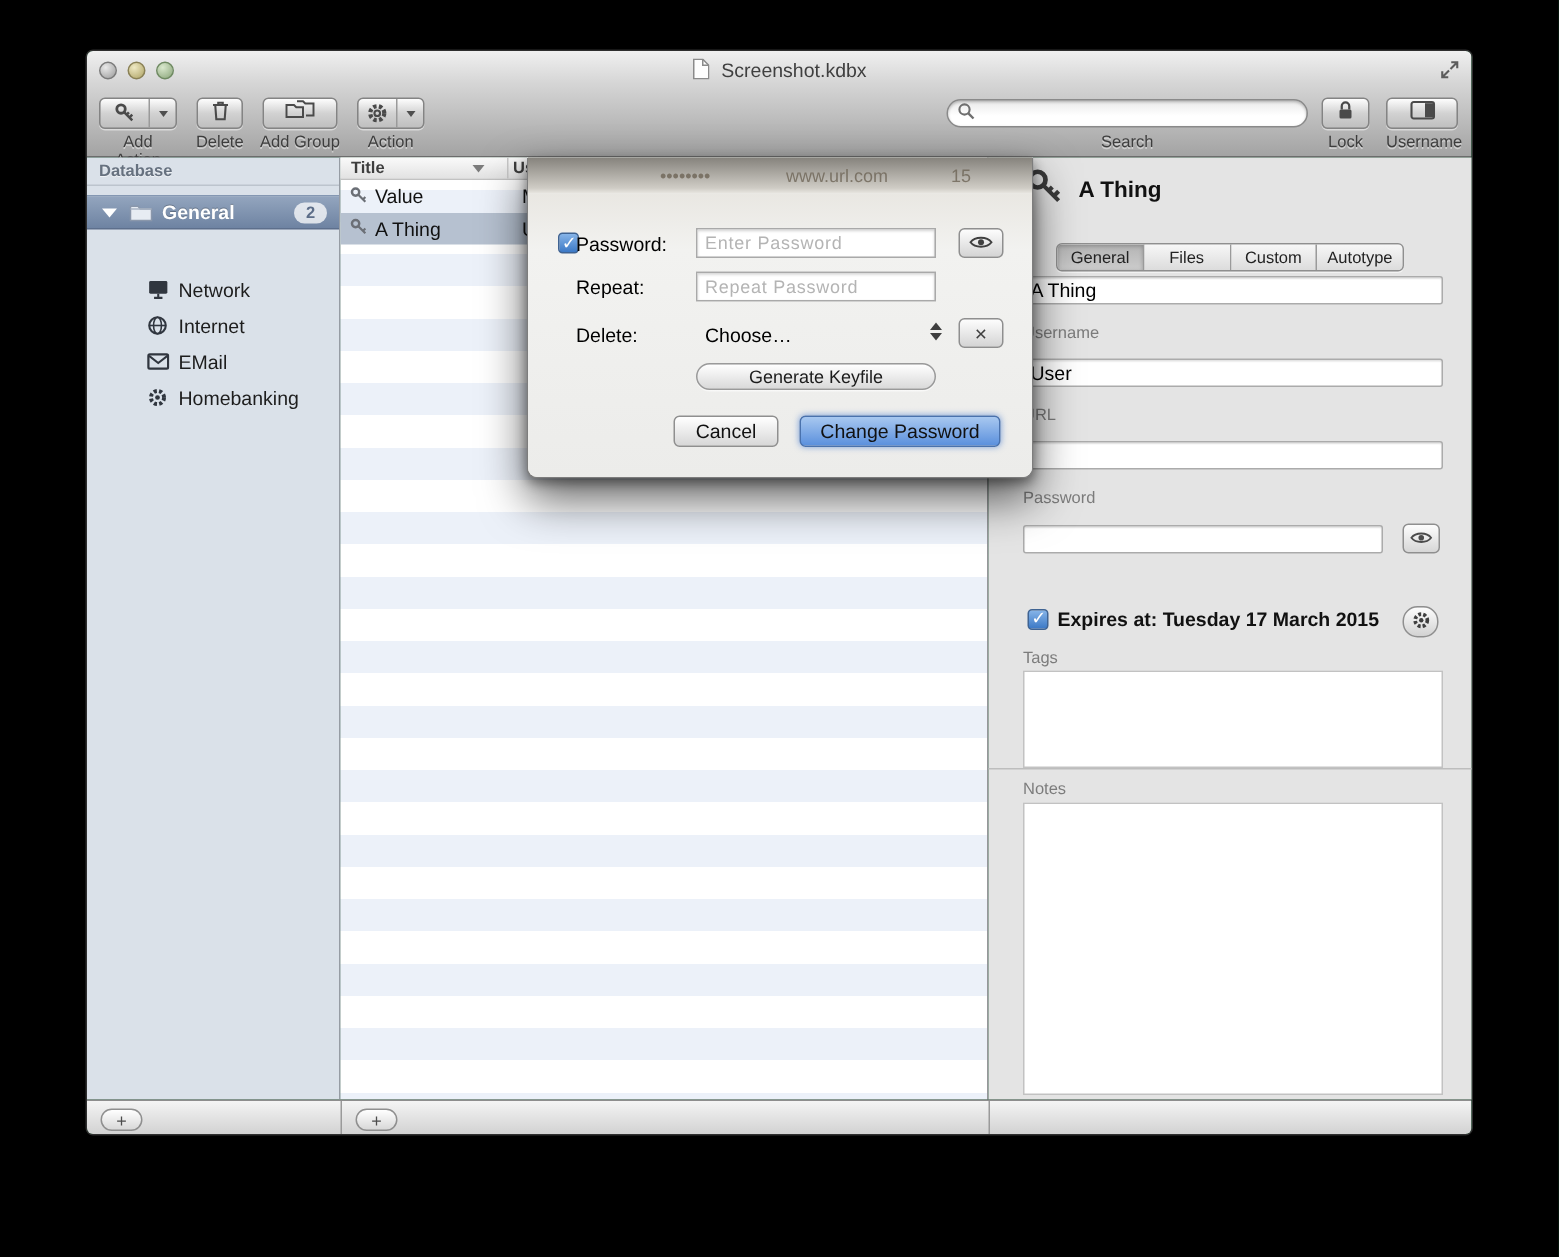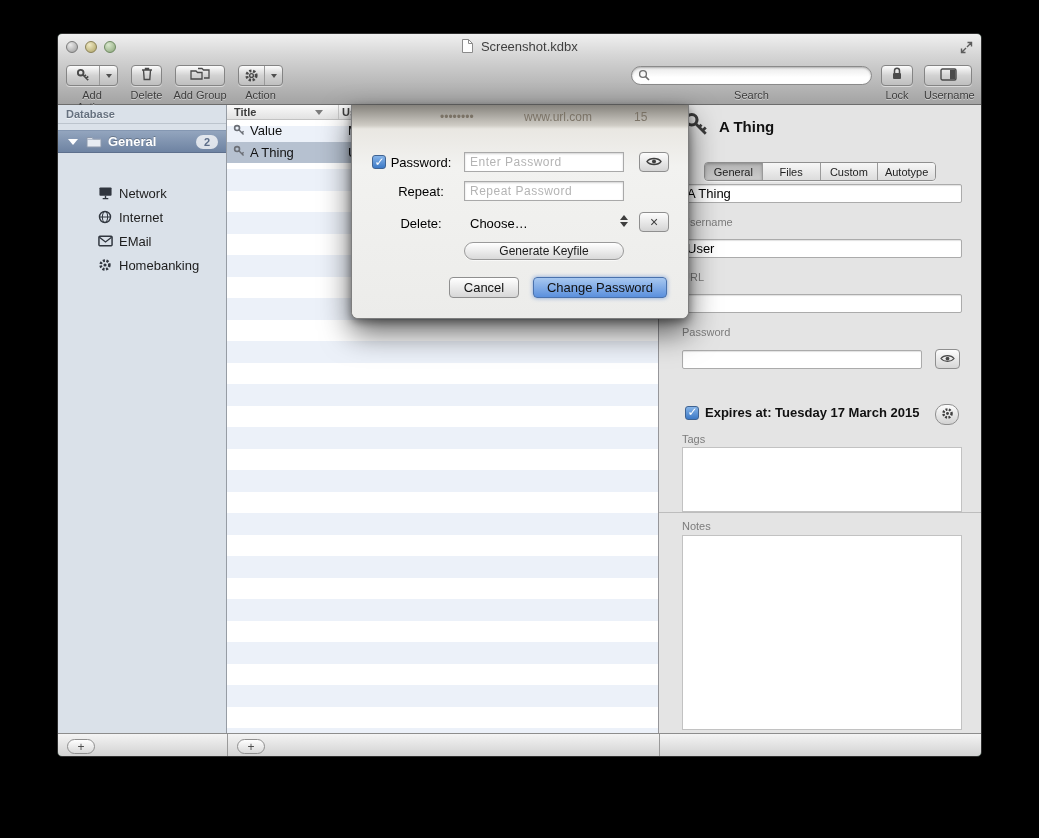--- a/index.html
+++ b/index.html
@@ -108,21 +108,21 @@
 
   
   .sheet { position:absolute; left:293px; top:71px; width:338px; height:214px; background:#ececea;
     border:1px solid #7d7d7d; border-top:0; border-radius:0 0 7px 7px; z-index:50;
     box-shadow:0 14px 30px rgba(0,0,0,.6), 0 3px 8px rgba(0,0,0,.4); font-size:13px; }
   .sheet-top { position:absolute; left:0; right:0; top:0; height:24px;
     background:linear-gradient(180deg,#85827c,#cfccc5 85%,#e9e7e2); color:#6e6557; font-size:12px; }
   .sheet-top span { position:absolute; top:5px; opacity:.8; }
   .sheet-body { position:absolute; left:0; right:0; top:24px; bottom:0; border-radius:0 0 6px 6px;
     background:linear-gradient(180deg,#e9e7e2, #f2f2f0 20%, #ececea); }
-  .dlabel { position:absolute; width:74px; text-align:center; color:#000; }
+  .dlabel { position:absolute; width:74px; text-align:left; color:#000; }
   .dinput { position:absolute; left:112px; width:160px; height:20px; border:1px solid #a9a9a9;
     background:#fff; box-shadow:inset 0 1px 2px rgba(0,0,0,.18); font-size:12px; padding:0 5px; outline:0; }
   .dinput::placeholder, .ifield::placeholder { color:#b4b4b4; letter-spacing:.5px; }
   .sq-btn { position:absolute; left:287px; width:30px; height:20px; border:1px solid #8f8f8f; border-radius:4px;
     background:linear-gradient(180deg,#fdfdfd,#d4d4d4); display:flex; align-items:center; justify-content:center; color:#3f3f3f; }
   .stepper { position:absolute; left:268px; display:flex; flex-direction:column; gap:2px; }
   .stepper i { width:0; height:0; border-left:4px solid transparent; border-right:4px solid transparent; }
   .stepper .up { border-bottom:5px solid #3e3e3e; }
   .stepper .down { border-top:5px solid #3e3e3e; }
   .dlg-btn { position:absolute; height:21px; border:1px solid #8f8f8f; border-radius:4px;

